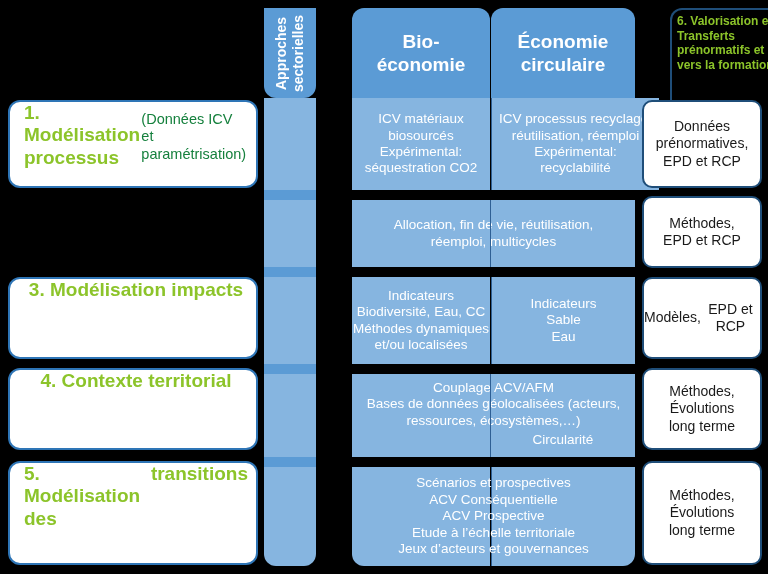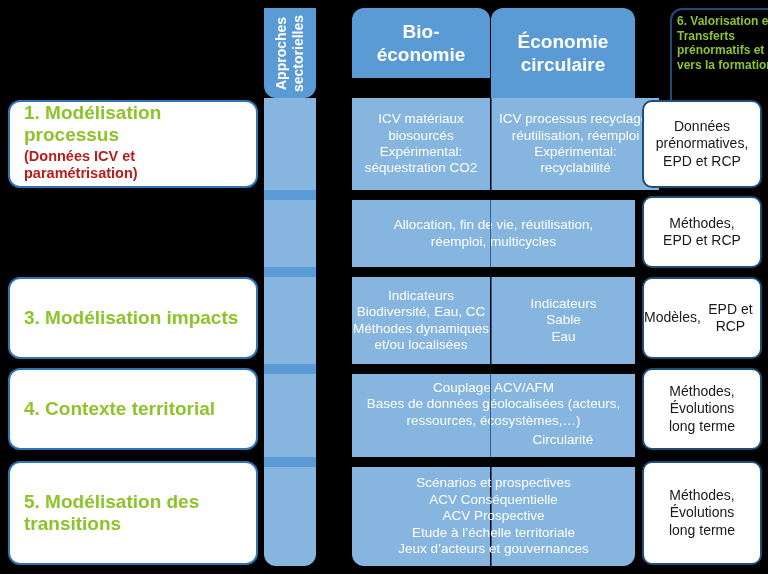--- a/index.html
+++ b/index.html
@@ -68,35 +68,34 @@
   }
 
   
   .rowlabel {
     background: #ffffff;
     border: 2px solid #2e75b6;
     border-radius: 12px;
     justify-content: flex-start;
     text-align: left;
     padding: 0 8px 0 14px;
-    flex-direction: column;
     align-items: flex-start;
   }
   .rowlabel .t1 {
     color: #8cc42a;
     font-weight: bold;
     font-size: 19px;
     line-height: 1.18;
   }
   .rowlabel .t2 {
-    color: #b91c1c;
-    font-weight: bold;
+    color: #15803d;
+    font-weight: normal;
     font-size: 14.5px;
     line-height: 1.2;
-    margin-top: 1px;
+    margin-top: 9px;
   }
 
   
   .cell {
     background: #86b5e0;
     color: #ffffff;
     font-size: 13.5px;
   }
   .cell.sep-left { border-left: 1px solid #2e5f94; }
   .cell.round-bot-l { border-radius: 0 0 0 12px; }
@@ -131,21 +130,21 @@
 </style>
 </head>
 <body>
 
 <div id="stage">
 
   <div class="box colhead vertical" style="left:264px; top:8px; width:52px; height:90px;">
     <span class="vtxt">Approches sectorielles</span>
   </div>
 
-  <div class="box colhead" style="left:352px; top:8px; width:138px; height:70px; flex-direction:column;text-align:center;">
+  <div class="box colhead" style="left:352px; top:8px; width:138px; height:90px; flex-direction:column;text-align:center;">
     <span>Bio-</span>
     <span>économie</span>
   </div>
 
   <div class="box colhead" style="left:491px; top:8px; width:144px; height:90px; flex-direction:column;">
     <span>Économie</span>
     <span>circulaire</span>
   </div>
 
   <div class="box colhead dark" style="left:642px; top:8px; width:120px; height:92px;">

